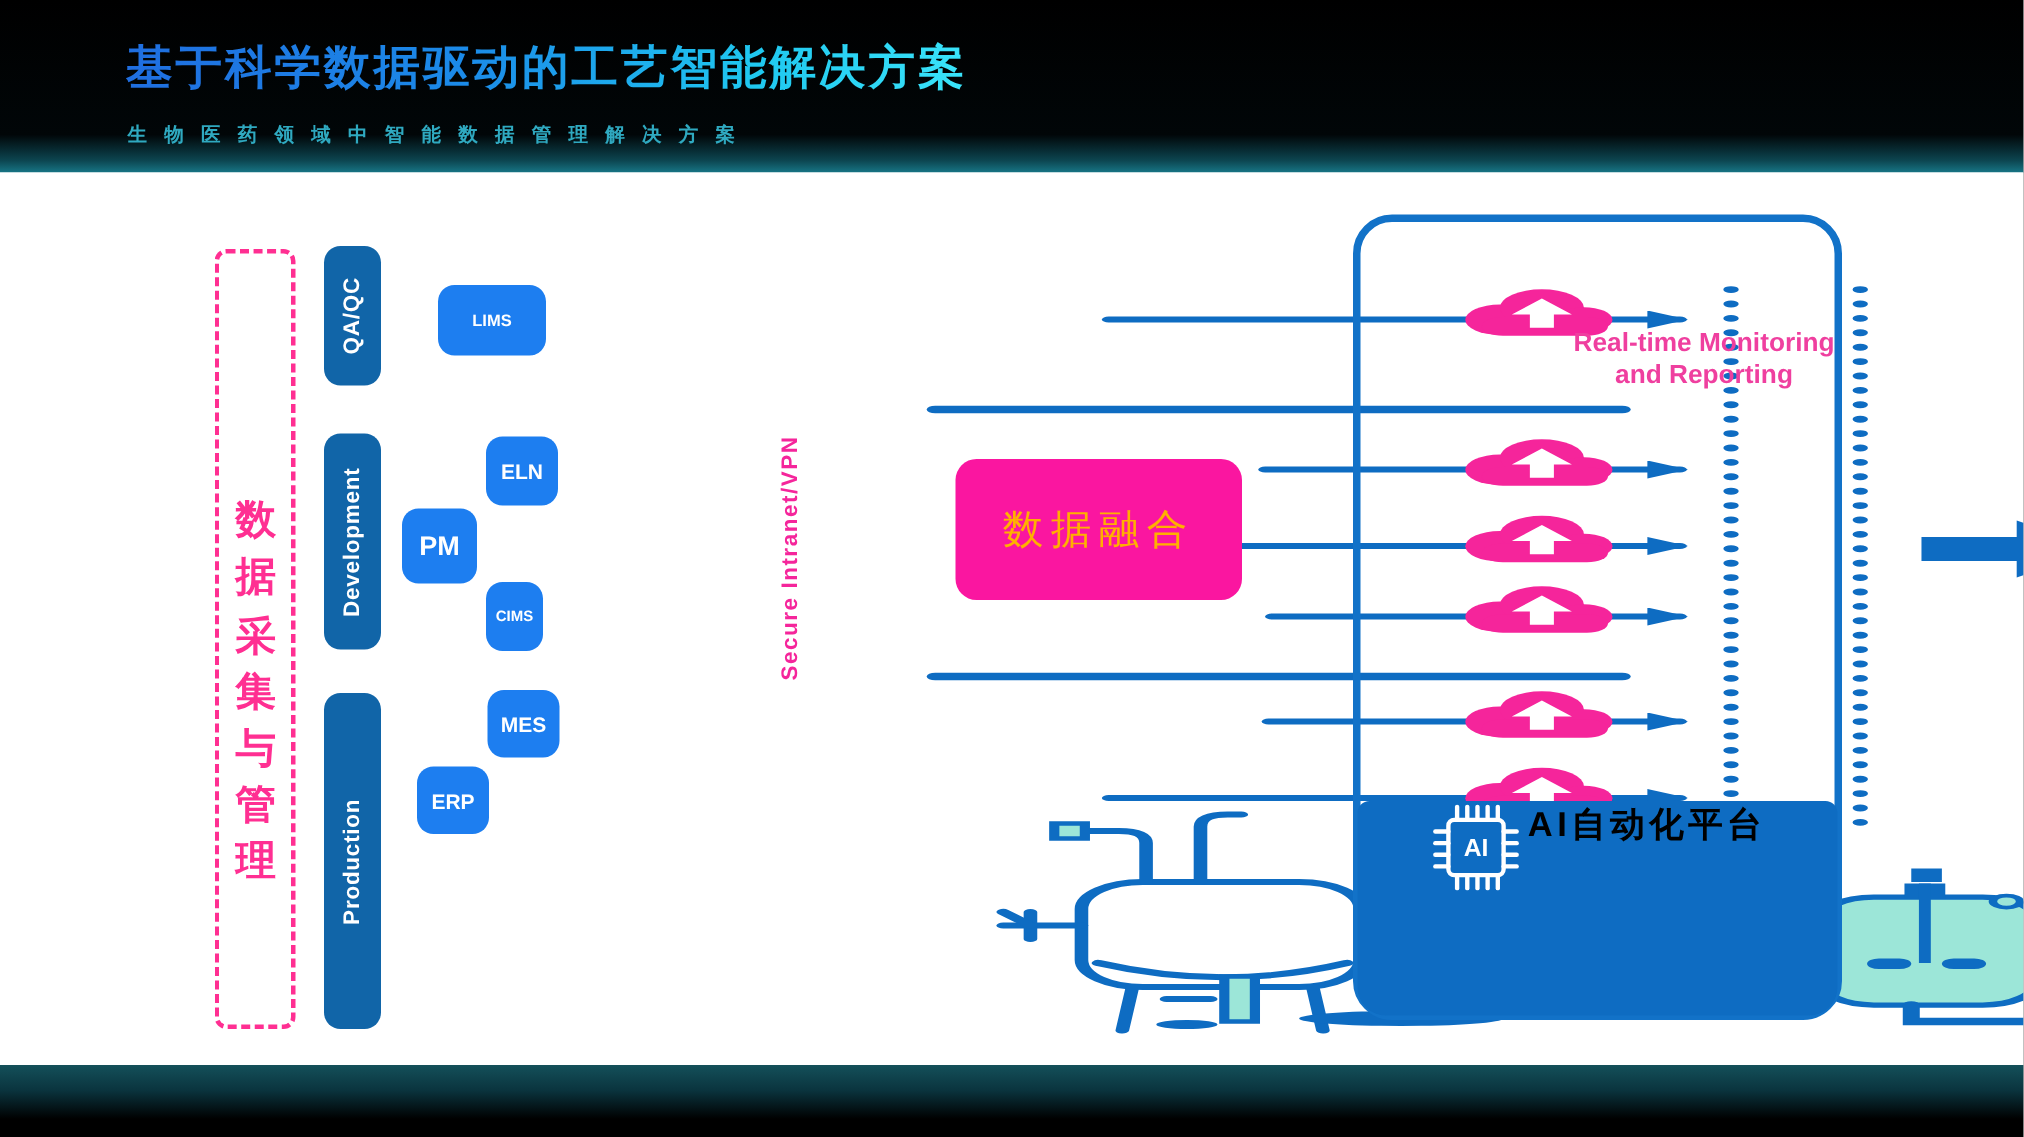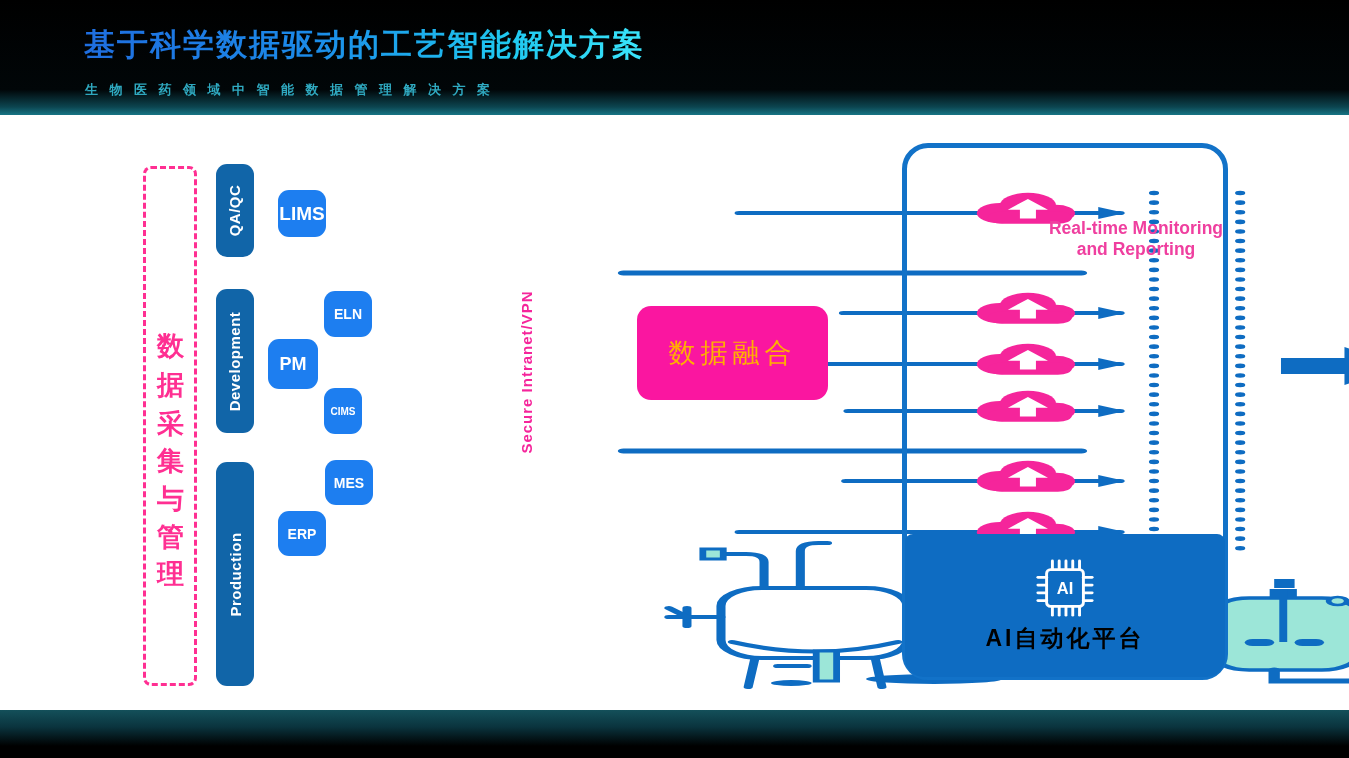--- a/index.html
+++ b/index.html
@@ -35,39 +35,39 @@
     border:3.5px dashed #ff2f92;border-radius:8px;display:flex;align-items:center;justify-content:center;}
   .vlabel{writing-mode:vertical-lr;text-orientation:upright;letter-spacing:38px;font-size:27px;
     font-weight:bold;color:#ff2f92;line-height:1;padding-top:36px;}
   .vbar{position:absolute;left:216px;width:38px;background:var(--bar-blue);border-radius:11px;
     display:flex;align-items:center;justify-content:center;}
   .vbar span{transform:rotate(-90deg);white-space:nowrap;color:#fff;font-weight:bold;
     font-size:15px;letter-spacing:.5px;}
   .vbar.qaqc{top:49px;height:93px}.vbar.dev{top:174px;height:144px}.vbar.prod{top:347px;height:224px}
   .sysbox{position:absolute;background:var(--bright-blue);border-radius:11px;color:#fff;
     font-weight:bold;display:flex;align-items:center;justify-content:center;}
-  .sys-lims{left:278px;top:75px;width:48px;height:47px;font-size:19px}
+  .sys-lims{left:292px;top:75px;width:72px;height:47px;font-size:11px}
   .sys-eln {left:324px;top:176px;width:48px;height:46px;font-size:14px}
   .sys-pm  {left:268px;top:224px;width:50px;height:50px;font-size:18px}
   .sys-cims{left:324px;top:273px;width:38px;height:46px;font-size:10px}
   .sys-mes {left:325px;top:345px;width:48px;height:45px;font-size:14px}
   .sys-erp {left:278px;top:396px;width:48px;height:45px;font-size:14px}
   .secure-label{position:absolute;left:398px;top:247px;width:260px;height:20px;text-align:center;
     transform:rotate(-90deg);color:var(--pink);font-weight:bold;font-size:15px;letter-spacing:1px;white-space:nowrap;}
   
   .fusion-box{position:absolute;left:637px;top:191px;width:191px;height:94px;background:var(--magenta);
     border-radius:14px;display:flex;align-items:center;justify-content:center;
     color:var(--fusion-text);font-size:27px;font-weight:normal;letter-spacing:5px;}
   
   .panel{position:absolute;left:902px;top:28px;width:326px;height:537px;box-sizing:border-box;
     border:5px solid var(--panel-border);border-radius:26px;background:transparent;}
   .monitoring-label{position:absolute;left:1048px;top:103px;width:176px;text-align:center;
     color:var(--pink-text);font-weight:bold;font-size:17.5px;line-height:1.18;}
   .ai-box{position:absolute;left:905px;top:419px;width:320px;height:143px;background:var(--blue);
-    border-radius:8px 8px 19px 19px;display:flex;flex-direction:column;align-items:center;
+    border-radius:8px 8px 19px 19px;display:flex;flex-direction:row;
     justify-content:center;gap:4px;}
   .ai-label{color:#000000;font-size:23px;font-weight:bold;letter-spacing:3px;}
 </style>
 </head>
 <body>
 
 <div class="slide">
 
   <div class="top-band">
     <div class="title">基于科学数据驱动的工艺智能解决方案</div>

